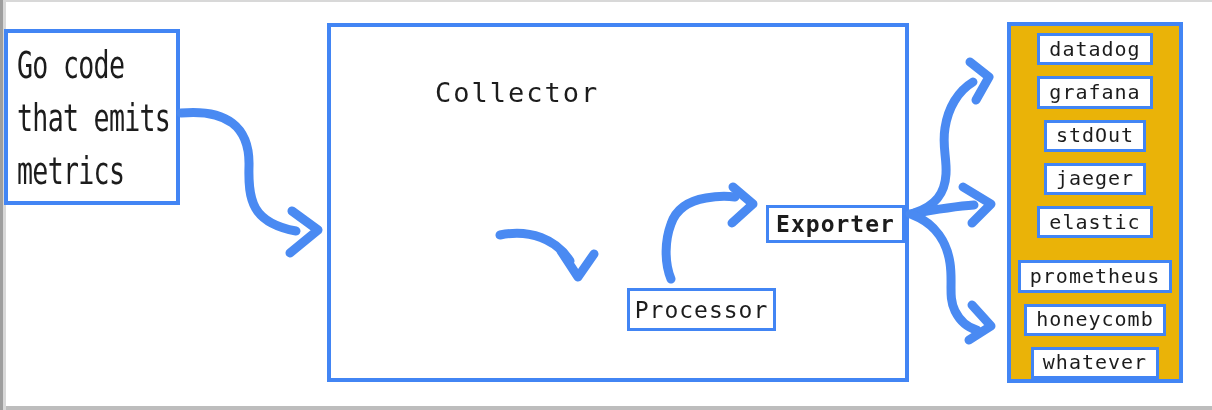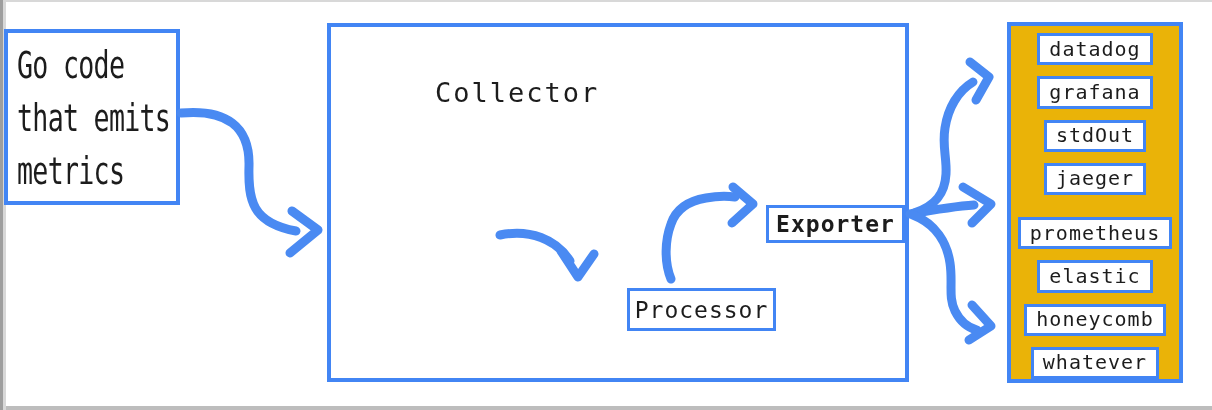--- a/index.html
+++ b/index.html
@@ -114,22 +114,22 @@
     <div class="stage-box stage-exporter">
       <span>Exporter</span>
     </div>
   </div>
 
   <div class="destinations-panel">
     <div class="dest-box">datadog</div>
     <div class="dest-box">grafana</div>
     <div class="dest-box">stdOut</div>
     <div class="dest-box">jaeger</div>
+    <div class="dest-box">elastic</div>
     <div class="dest-box gap-above">prometheus</div>
-    <div class="dest-box">elastic</div>
     <div class="dest-box">honeycomb</div>
     <div class="dest-box">whatever</div>
   </div>
 
   <svg class="arrows" viewBox="0 0 1212 410">
     <g>
       <path class="arrow-stroke" d="M 181 113 C 226 109, 250 126, 249 166 C 248 200, 252 223, 296 231"></path>
       <polyline class="arrow-stroke" points="292,211 318,230 290,253"></polyline>
     </g>
     <g>

